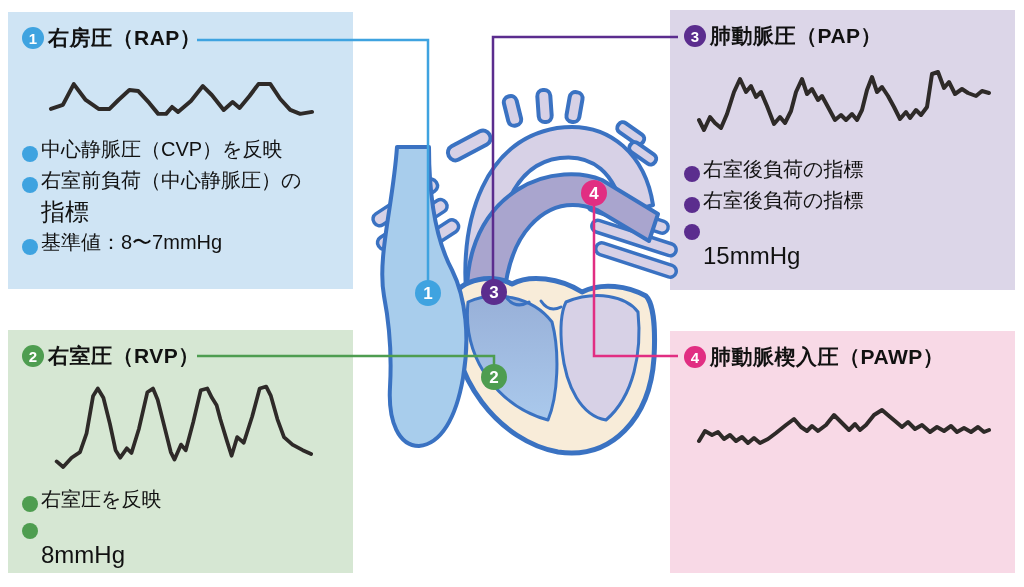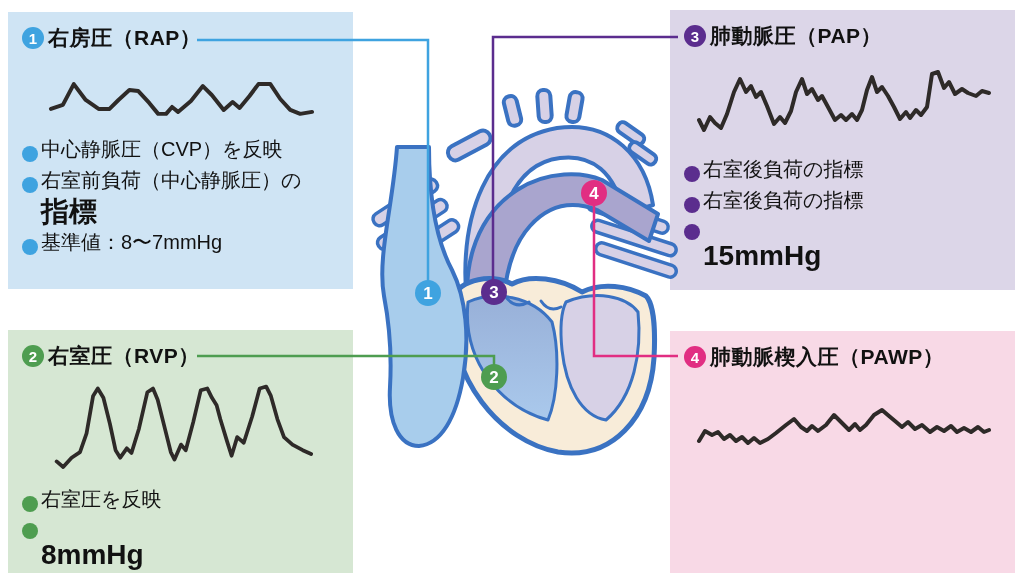--- a/index.html
+++ b/index.html
@@ -28,21 +28,21 @@
   .wave{display:block;}
   #panel-rap  .wave{width:278px;height:58px; margin:16px auto 6px auto;}
   #panel-rvp  .wave{width:262px;height:104px;margin:2px auto 2px auto;}
   #panel-pap  .wave{width:304px;height:88px; margin:12px auto 4px auto;}
   #panel-pawp .wave{width:304px;height:58px; margin:30px auto 14px auto;}
   .wave polyline{fill:none;stroke:#2e2a28;stroke-width:4;stroke-linejoin:round;stroke-linecap:round;}
 
   .bullets{margin-top:8px;}
   .bullet{display:flex;align-items:center;line-height:31px;font-size:20px;}
   .dot{width:16px;height:16px;border-radius:50%;flex:0 0 16px;margin-top:8px;margin-right:3px;}
-  .bullet-cont{padding-left:19px;line-height:31px;font-size:28px;font-weight:bold;}
+  .bullet-cont{padding-left:19px;line-height:31px;font-size:24px;}
 
   #overlay{position:absolute;left:0;top:0;width:1024px;height:587px;z-index:5;pointer-events:none;}
   .conn{fill:none;stroke-width:2.5;}
   .marker-num{fill:#ffffff;font-size:17px;font-weight:bold;font-family:"Liberation Sans","DejaVu Sans",sans-serif;text-anchor:middle;}
 </style>
 </head>
 <body>
 
 <div id="canvas">
 

